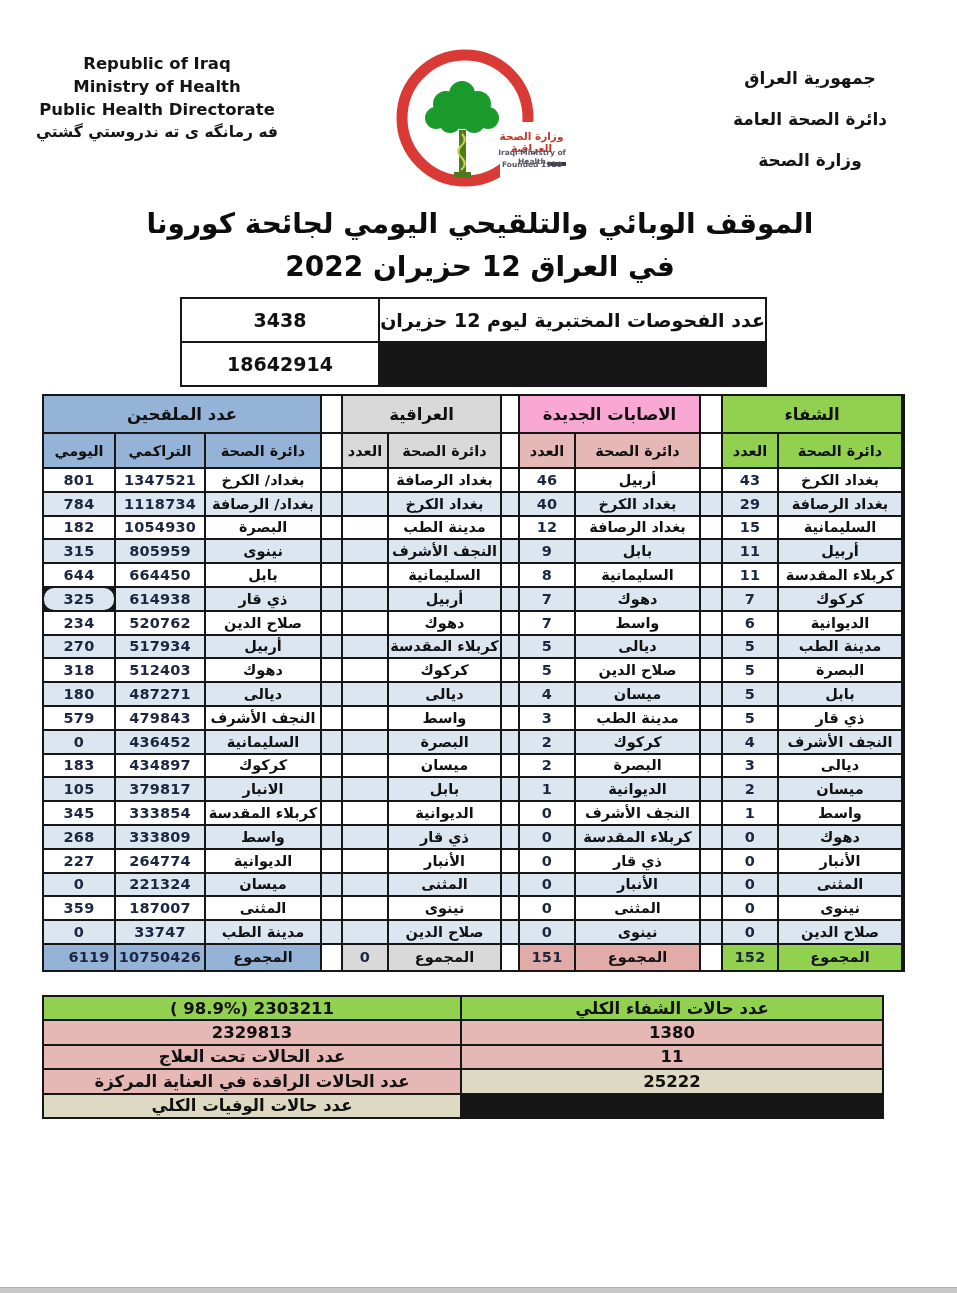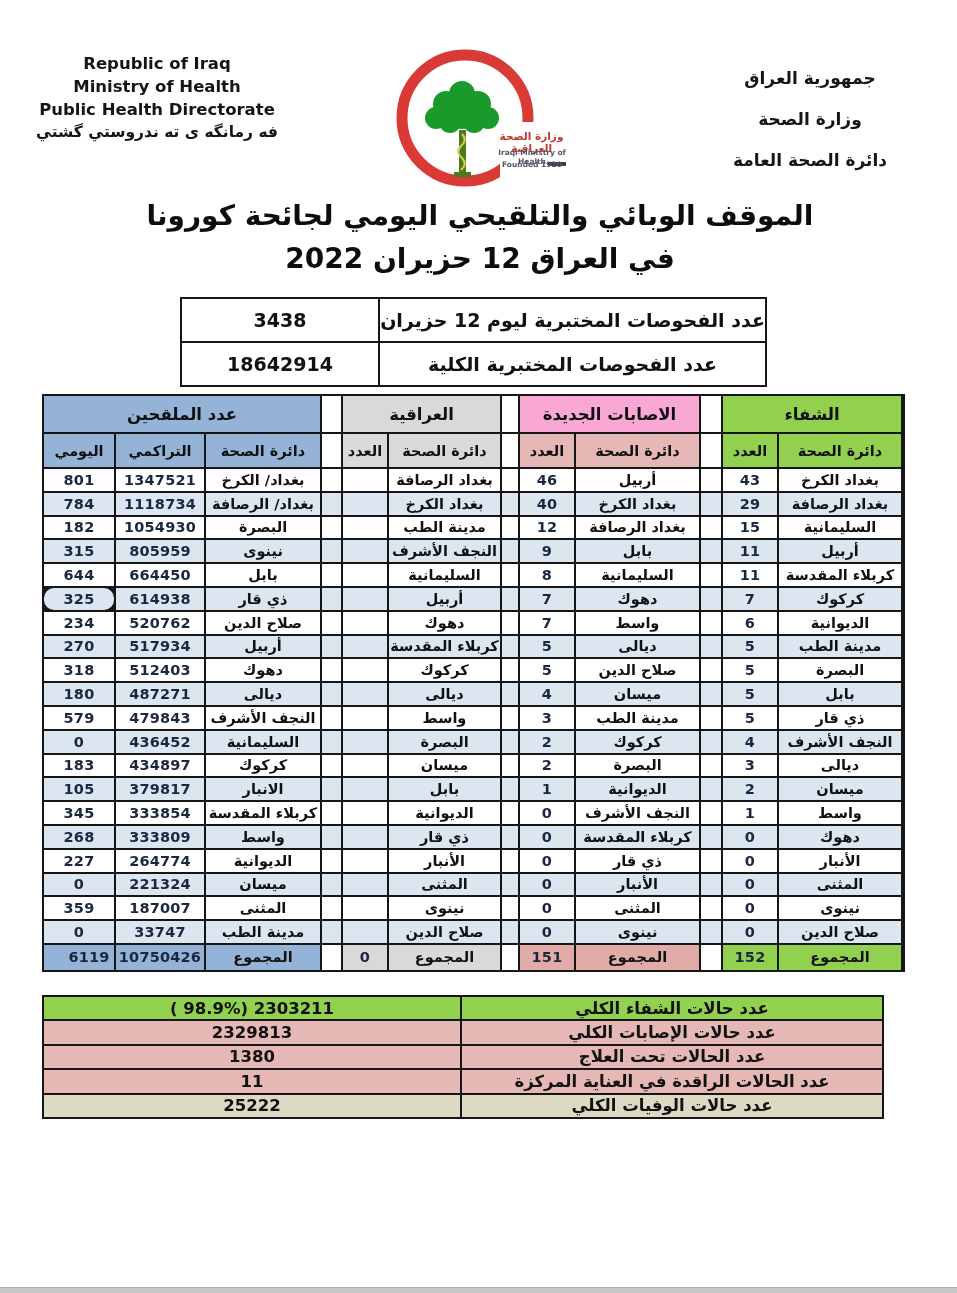--- a/index.html
+++ b/index.html
@@ -22,21 +22,21 @@
   .logo { position:absolute; left:388px; top:42px; width:185px; height:150px; }
   .logo svg { position:absolute; left:0; top:0; }
   .logo-ar { position:absolute; left:102px; top:88px; width:83px; text-align:center;
     font-size:10.5px; font-weight:bold; color:#c0392b; direction:rtl; }
   .logo-en { position:absolute; left:100px; top:106px; width:88px; text-align:center;
     font-size:7.5px; font-weight:bold; color:#565668; }
   .logo-founded { position:absolute; left:100px; top:118px; width:88px; text-align:center;
     font-size:7.5px; font-weight:bold; color:#565668; }
   
   .title {
-    position:absolute; left:120px; top:194px; width:720px; text-align:center;
+    position:absolute; left:120px; top:202px; width:720px; text-align:center;
     font-weight:bold; font-size:28px; line-height:43px; color:#0d0d0d; direction:rtl;
   }
   
   .bgrid { display:grid; background:#161616; border:2px solid #161616; gap:2px; }
   .cell {
     background:#ffffff; display:flex; align-items:center; justify-content:center;
     font-weight:bold; overflow:hidden; white-space:nowrap;
   }
   
   .tests {
@@ -101,34 +101,33 @@
 
       <rect x="160" y="120" width="18" height="4" fill="#3c3c4c"></rect>
     </svg>
     <div class="logo-ar">وزارة الصحة العراقية</div>
     <div class="logo-en">Iraqi Ministry of Health</div>
     <div class="logo-founded">Founded 1920</div>
   </div>
 
   <div class="hdr-right">
     <div>جمهورية العراق</div>
+    <div>دائرة الصحة العامة</div>
     <div>وزارة الصحة</div>
-    <div>دائرة الصحة العامة</div>
   </div>
 
   <div class="title">
     <div>الموقف الوبائي والتلقيحي اليومي لجائحة كورونا</div>
     <div>في العراق  12 حزيران 2022</div>
   </div>
 
   <div class="bgrid tests">
     <div class="cell num">3438</div>
     <div class="cell lbl">عدد الفحوصات المختبرية  ليوم  12   حزيران</div>
     <div class="cell num">18642914</div>
-    <div class="cell lbl">عدد الفحوصات المختبرية الكلية</div>
   </div>
 
   <div class="bgrid main" id="main-grid">
       <div class="cell sect-title name" dir="rtl" style="background: rgb(149, 179, 215); grid-column: span 3;">عدد الملقحين</div>
       <div class="cell " style="grid-column: span 1;"></div>
       <div class="cell sect-title name" dir="rtl" style="background: rgb(217, 217, 217); grid-column: span 2;">العراقية</div>
       <div class="cell " style="grid-column: span 1;"></div>
       <div class="cell sect-title name" dir="rtl" style="background: #f9a8d4; grid-column: span 2;">الاصابات الجديدة</div>
       <div class="cell " style="grid-column: span 1;"></div>
       <div class="cell sect-title name" dir="rtl" style="background: rgb(146, 208, 80); grid-column: span 2;">الشفاء</div>
@@ -395,21 +394,20 @@
       <div class="cell name" dir="rtl" style="background: rgb(225, 171, 168);">المجموع</div>
       <div class="cell "></div>
       <div class="cell num" style="background: rgb(146, 208, 80);">152</div>
       <div class="cell name" dir="rtl" style="background: rgb(146, 208, 80);">المجموع</div>
     </div>
 
   <div class="bgrid summary" id="summary-grid">
       <div class="cell num" dir="ltr" style="background: rgb(146, 208, 80);">( 98.9%)  2303211</div>
       <div class="cell lbl" dir="rtl" style="background: rgb(146, 208, 80);">عدد حالات الشفاء الكلي</div>
       <div class="cell num" dir="ltr" style="background: rgb(229, 184, 182);">2329813</div>
-      <div class="cell lbl" dir="rtl" style="background: rgb(229, 184, 182);">عدد حالات الإصابات الكلي</div>
       <div class="cell num" dir="ltr" style="background: rgb(229, 184, 182);">1380</div>
       <div class="cell lbl" dir="rtl" style="background: rgb(229, 184, 182);">عدد الحالات تحت العلاج</div>
       <div class="cell num" dir="ltr" style="background: rgb(229, 184, 182);">11</div>
       <div class="cell lbl" dir="rtl" style="background: rgb(229, 184, 182);">عدد الحالات الراقدة في العناية المركزة</div>
       <div class="cell num" dir="ltr" style="background: rgb(221, 217, 195);">25222</div>
       <div class="cell lbl" dir="rtl" style="background: rgb(221, 217, 195);">عدد حالات الوفيات الكلي</div>
     </div>
 
   <div class="bottom-bar"></div>
 </div>

